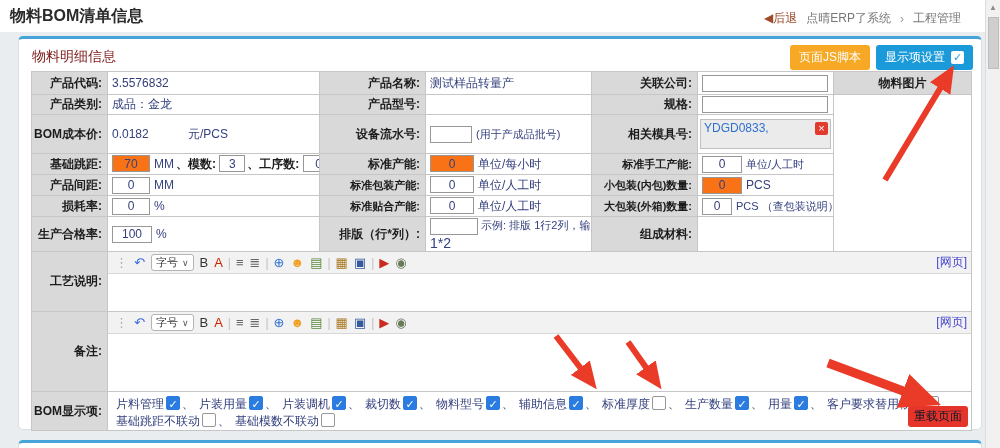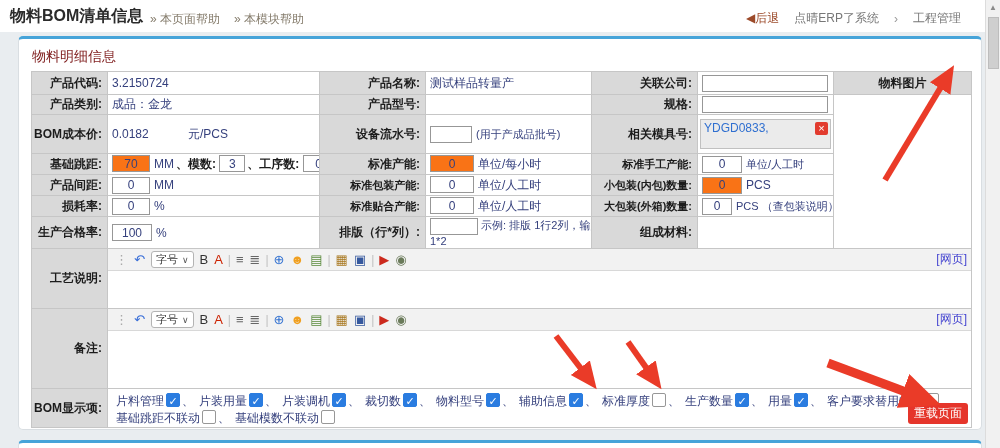--- a/index.html
+++ b/index.html
@@ -5,21 +5,21 @@
   * { margin:0; padding:0; box-sizing:border-box; }
   html,body { width:1000px; height:448px; overflow:hidden;
     font-family:"Liberation Sans","DejaVu Sans",sans-serif; background:#e9edf0; }
   .stage { position:relative; width:1000px; height:448px; }
 
   
   .topbar { position:absolute; top:0; left:0; width:985px; height:32px; background:#fff; }
   .page-title { position:absolute; left:10px; top:6px; font-size:16px; font-weight:bold; color:#2b2b2b; }
   .help-links { position:absolute; left:150px; top:11px; font-size:12px; color:#857c6c; }
   .help-links span { margin-right:14px; cursor:pointer; }
-  .top-right { position:absolute; right:24px; top:10px; font-size:12px; color:#777; display:flex; gap:15px; align-items:center; }
+  .top-right { position:absolute; right:24px; top:10px; font-size:12px; color:#777; display:flex; gap:9px; align-items:center; }
   .back-link { color:#9c4a2a; cursor:pointer; }
   .crumb-sep { color:#999; }
 
   
   .scrollbar { position:absolute; right:0; top:0; width:15px; height:448px; background:#f1f1f1; border-left:1px solid #dcdcdc; }
   .sb-up { position:absolute; top:1px; left:0; width:14px; height:14px; color:#8a8a8a; font-size:8px; text-align:center; line-height:14px; }
   .sb-thumb { position:absolute; top:17px; left:2px; width:11px; height:52px; background:#cfcfcf; border:1px solid #bdbdbd; }
 
   
   .panel { position:absolute; left:18px; top:36px; width:964px; height:394px; background:#fff;
@@ -43,21 +43,21 @@
   input.fi { border:1px solid #979797; height:17px; font-size:12px; color:#35407d; text-align:center; background:#fff; font-family:inherit; }
   input.yellow { background:#f97316; }
   input.txt { text-align:left; padding-left:3px; }
   .unit { margin-left:4px; }
   .inline-lbl { font-weight:bold; color:#1c1c1c; margin-left:2px; }
   .mold-box { position:relative; margin:1px 2px; height:30px; background:#ebebeb; border:1px solid #c0c0c0; }
   .mold-box .mold-val { position:absolute; left:3px; top:1px; color:#2f6fd0; font-size:12px; }
   .mold-del { position:absolute; right:2px; top:2px; width:13px; height:13px; background:#e23b2e; border-radius:2px;
     color:#fff; font-size:11px; line-height:12px; text-align:center; cursor:pointer; }
   .layout-hint { font-size:11px; margin-left:3px; }
-  .layout-l2 { font-size:11px; color:#35407d; }
+  .layout-l2 { font-size:14px; color:#35407d; }
   .pkg-note { font-size:11px; margin-left:3px; }
 
   
   td.ed-cell { padding:0; vertical-align:top; background:#fff; }
   .ed-toolbar { display:flex; align-items:center; height:22px; background:#f2f2f2; border-bottom:1px solid #d8d8d8; padding:0 4px; }
   .tb-icons { display:flex; align-items:center; }
   .ticon { font-size:13px; margin:0 3px; cursor:pointer; line-height:20px; }
   .tsep { color:#c0c0c0; margin:0 2px; font-size:12px; }
   .fs-dd { display:inline-flex; align-items:center; background:#fff; border:1px solid #b4b4b4; border-radius:3px;
     font-size:11px; color:#333; padding:0 4px; height:17px; margin:0 3px; cursor:pointer; }
@@ -67,71 +67,75 @@
 
   
   td.bom-cell { position:relative; background:#fff; vertical-align:top; padding:4px 2px 0 8px; }
   .cb-item { display:inline-flex; align-items:flex-start; margin-right:2px; }
   .cb-lbl { color:#35407d; font-size:12px; }
   .cbx { display:inline-block; width:14px; height:14px; margin-left:2px; border-radius:2px; text-align:center;
     font-size:11px; line-height:14px; cursor:pointer; }
   .cbx.on { background:#2a7ce0; color:#fff; border:1px solid #2a7ce0; }
   .cbx.off { background:#fff; border:1px solid #979797; }
   .cb-sep { color:#35407d; margin:0 3px 0 2px; }
-  .reload-btn { position:absolute; right:3px; bottom:3px; background:#e5352b; color:#ffffff; font-size:12px;
+  .reload-btn { position:absolute; right:3px; bottom:3px; background:#e5352b; color:#0f172a; font-size:12px;
     padding:2px 6px; border-radius:3px; cursor:pointer; }
 
   
   .next-panel { position:absolute; left:18px; top:440px; width:964px; height:10px; background:#fff;
     border:1px solid #d9dee2; border-top:3px solid #46a4d9; border-radius:5px 5px 0 0; }
 
   
   svg.arrows { position:absolute; left:0; top:0; pointer-events:none; z-index:50; }
 </style>
 </head>
 <body>
 
 <div class="stage">
 
   <div class="topbar">
     <div class="page-title">物料BOM清单信息</div>
-    <div class="help-links">
-      <span>» 本页面帮助</span><span>» 本模块帮助</span>
-    </div>
     <div class="top-right">
       <span class="back-link">◀后退</span>
       <span>点晴ERP了系统</span>
       <span class="crumb-sep">›</span>
       <span>工程管理</span>
     </div>
   </div>
 
   <div class="scrollbar">
     <div class="sb-up">▲</div>
     <div class="sb-thumb"></div>
   </div>
 
   <div class="panel">
     <div class="section-title">物料明细信息</div>
+    <div class="panel-btns">
+      <div class="btn btn-orange">页面JS脚本</div>
+      <div class="btn btn-blue">
+          <span>显示项设置</span>
+          <span class="btn-check">✓</span>
+        </div>
+    </div>
 
     <table class="frm">
       <colgroup>
         <col style="width:76px">
           <col style="width:212px">
           <col style="width:106px">
           <col style="width:166px">
         <col style="width:106px">
           <col style="width:136px">
           <col style="width:138px">
       </colgroup>
 
       <tbody>
           <tr style="height:23px">
         <td class="lbl">产品代码:</td>
-        <td class="val">3.2150724</td>
+        <td class="val">3.5576832</td>
         <td class="lbl">产品名称:</td>
         <td class="val">测试样品转量产</td>
         <td class="lbl">关联公司:</td>
         <td class="val"><input class="fi txt" style="width: 126px;" value=""></td>
         <td class="photo-hd">物料图片</td>
       </tr>
 
       <tr style="height:20px">
         <td class="lbl">产品类别:</td>
         <td class="val">成品：金龙</td>

